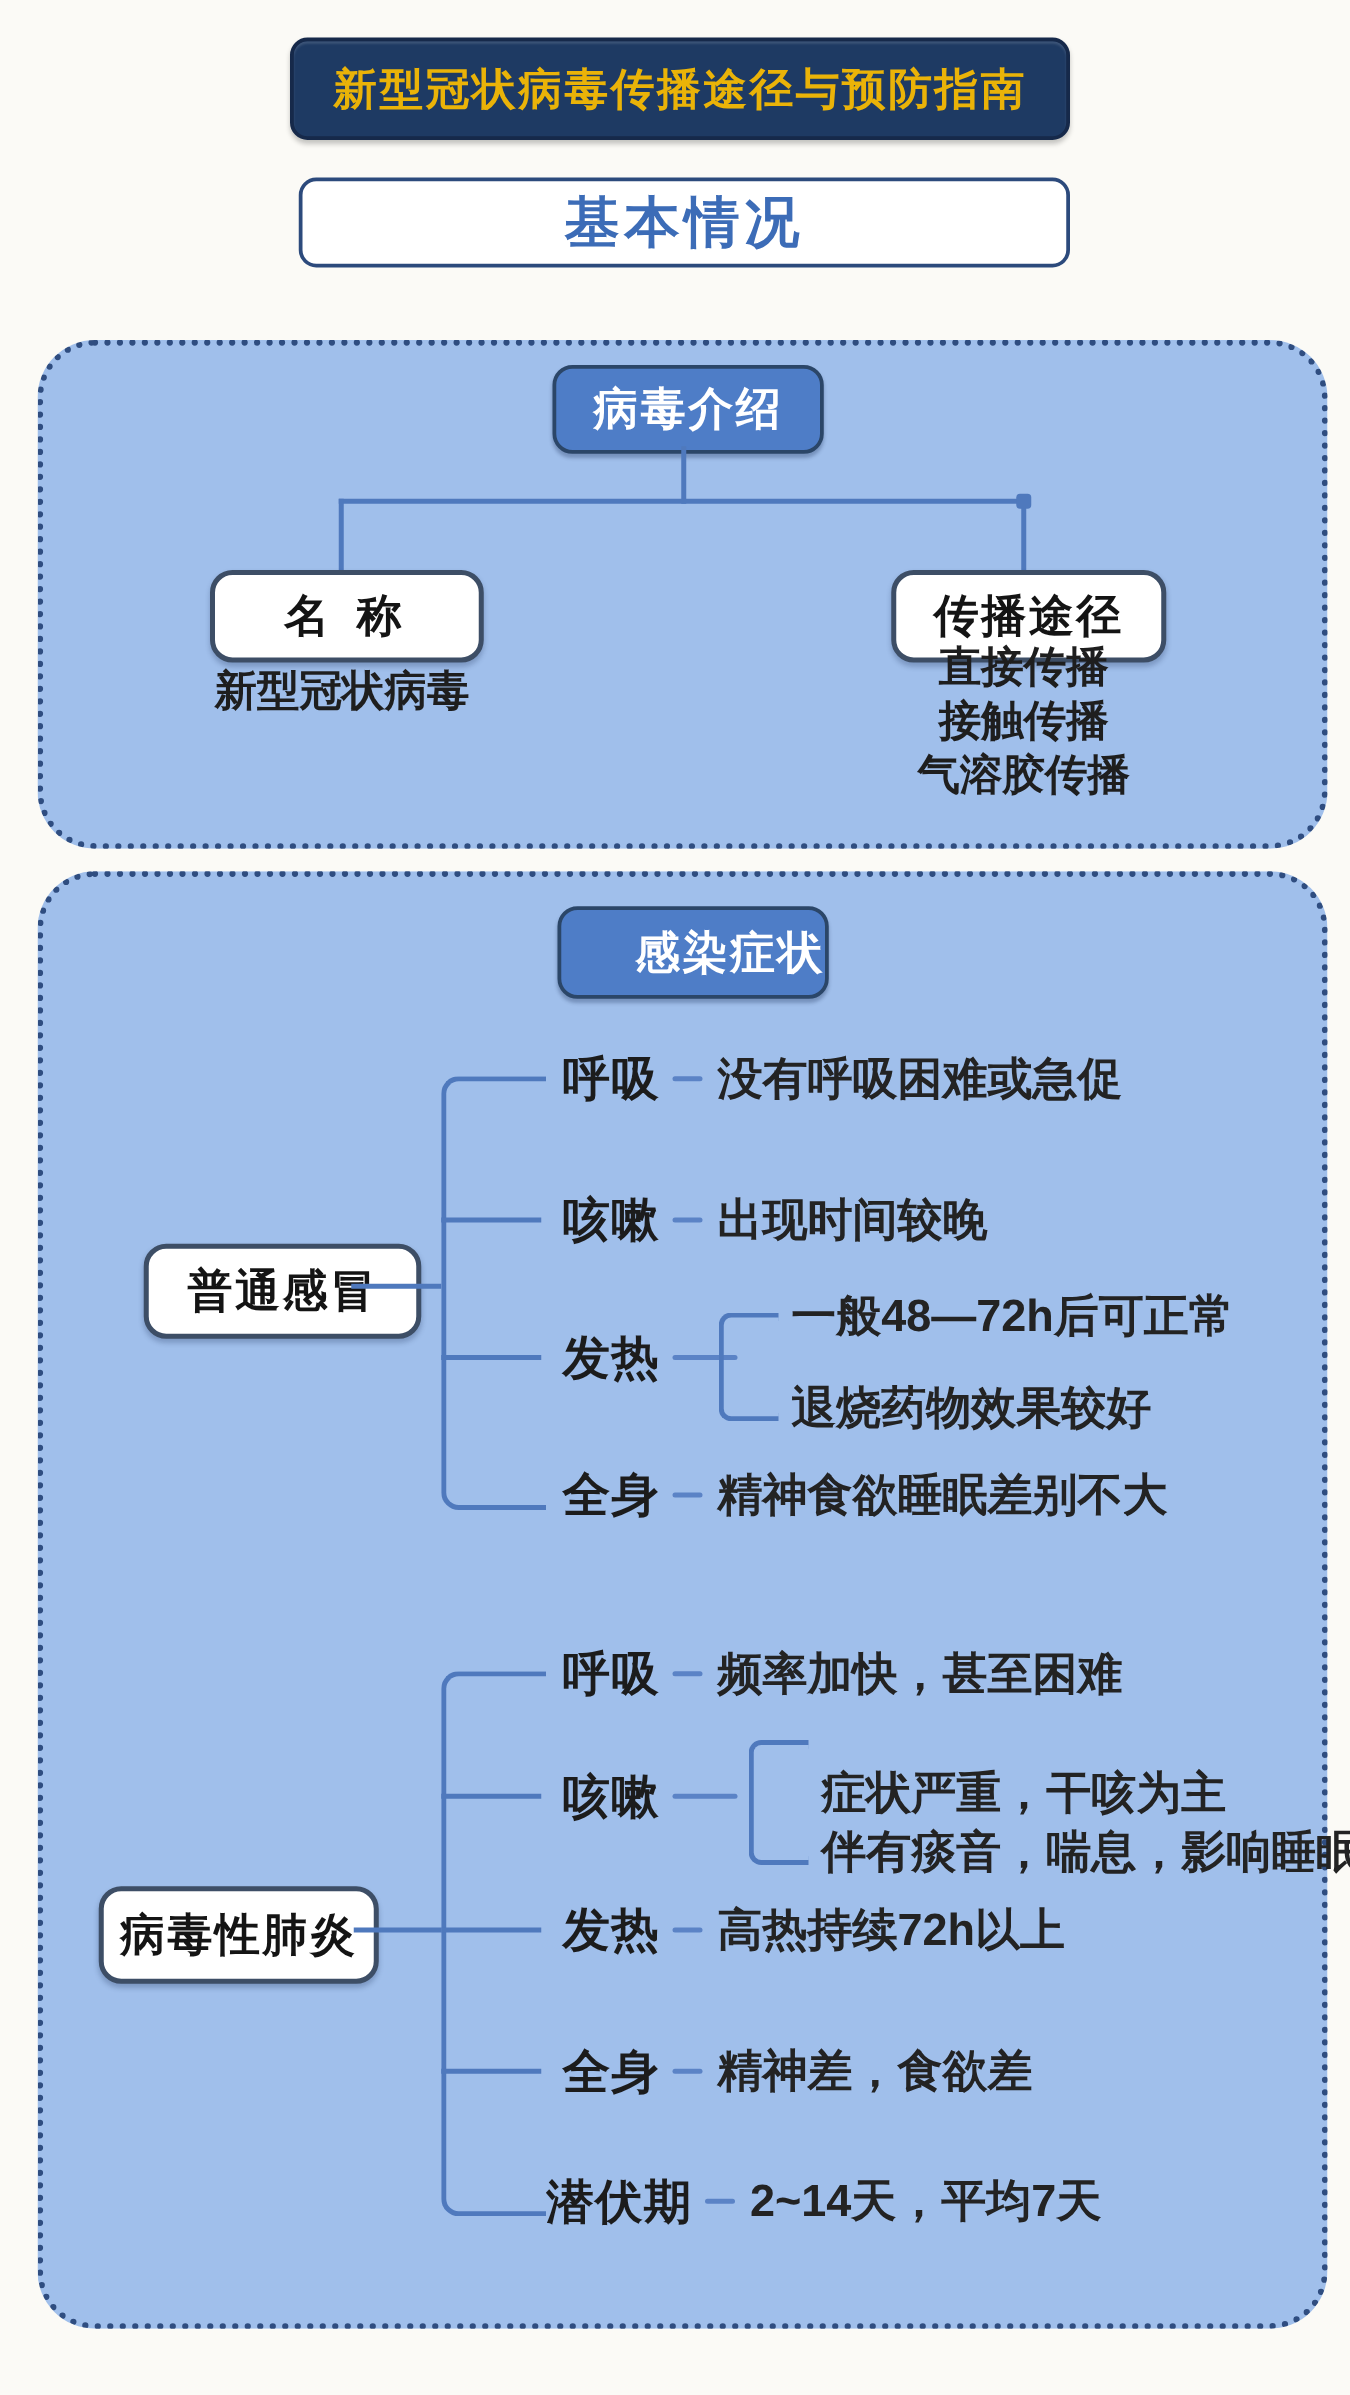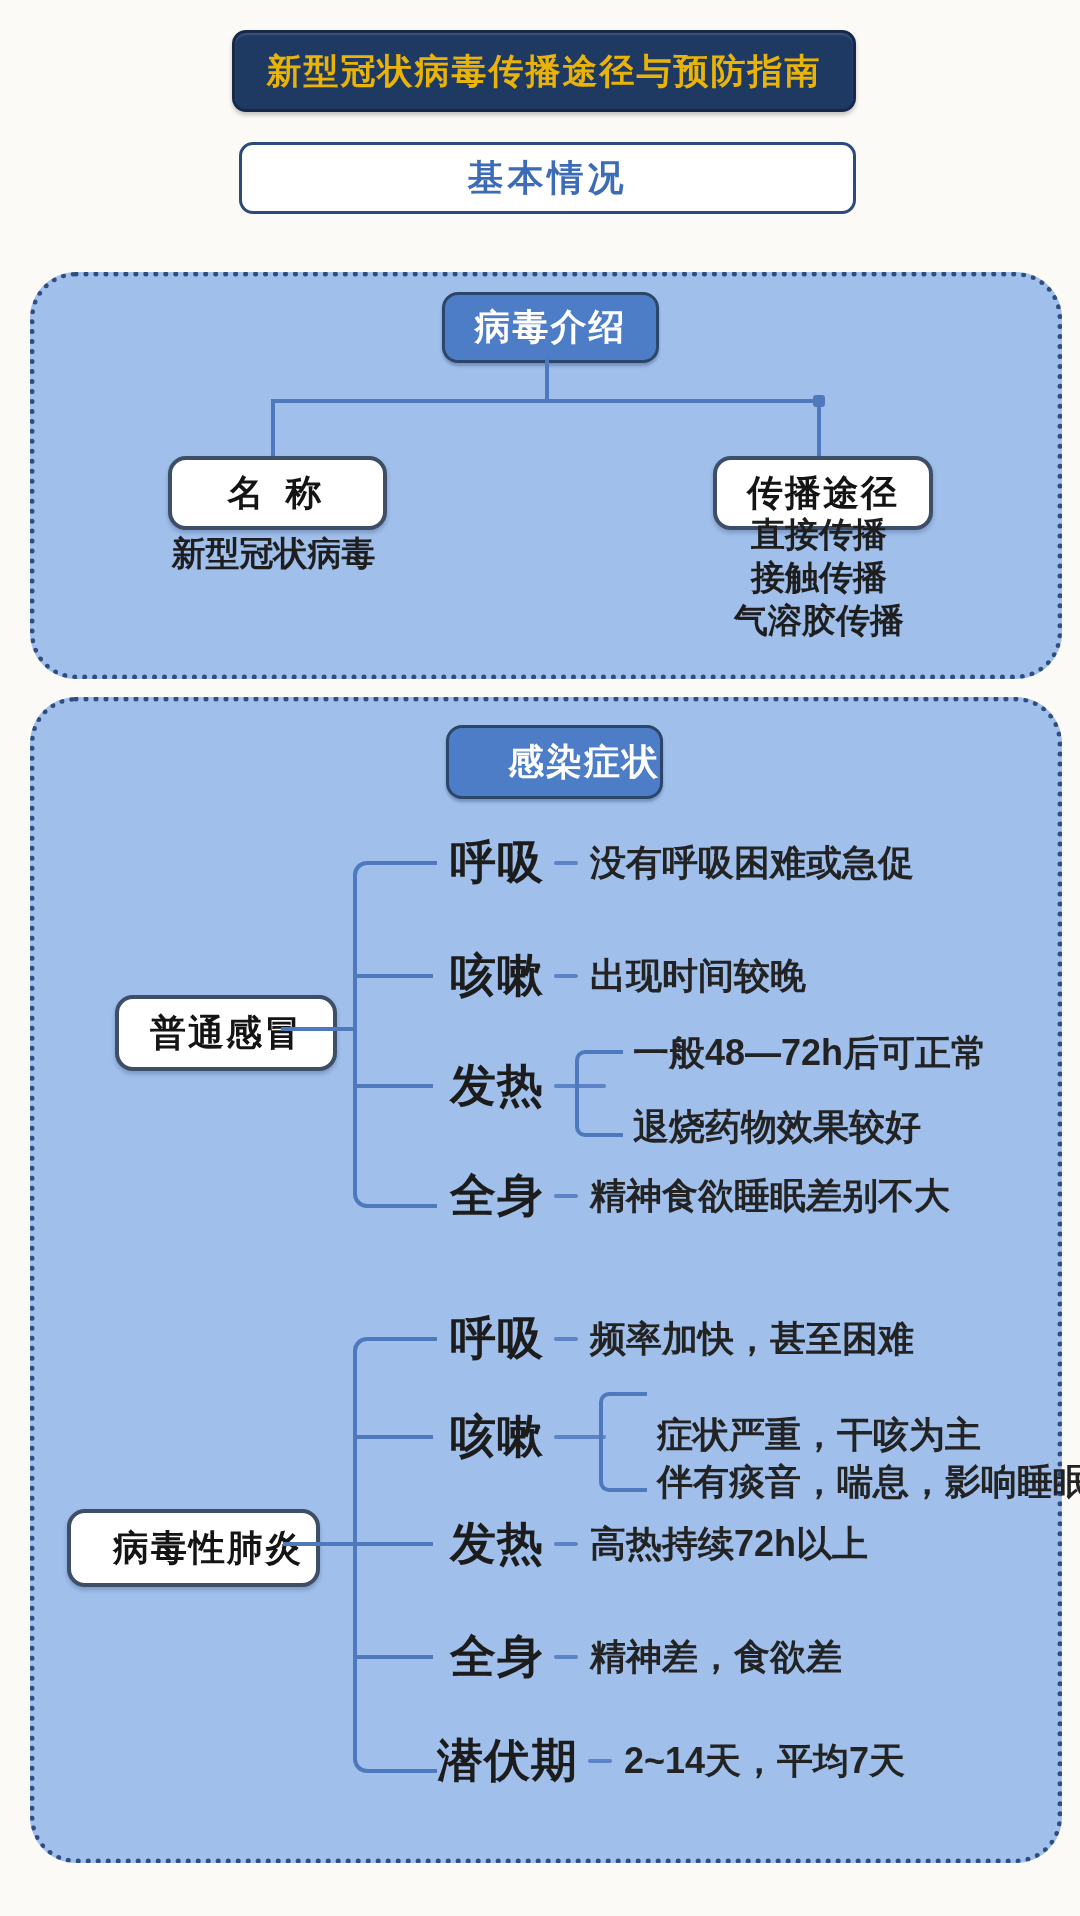--- a/index.html
+++ b/index.html
@@ -12,21 +12,21 @@
     position:absolute; left:232px; top:30px; width:618px; height:76px;
     background:#1e3a63; border:3px solid #16294a; border-radius:14px;
     display:flex; align-items:center; justify-content:center;
     color:#eab308; font-size:35px; font-weight:bold; letter-spacing:2px;
     box-shadow: inset 0 2px 2px rgba(255,255,255,0.14), 0 3px 4px rgba(0,0,0,0.22);
   }
   .section-label {
     position:absolute; left:239px; top:142px; width:611px; height:66px;
     background:#ffffff; border:3px solid #2c4a7c; border-radius:14px;
     display:flex; align-items:center; justify-content:center;
-    color:#3c6cb7; font-size:36px; font-weight:bold; letter-spacing:4px;
+    color:#3c6cb7; font-size:44px; font-weight:bold; letter-spacing:4px;
   }
   .panel {
     position:absolute; left:30px; width:1022px;
     background:#a0bfeb; border:5px dotted #2f4d80; border-radius:46px;
   }
   .panel.p1 { top:248px; height:397px;margin-top:24px; }
   .panel.p2 { top:697px; height:1156px; }
   .node-blue {
     position:absolute; background:#4e7dc7; border:3px solid #2b4668; border-radius:16px;
     display:flex; align-items:center; justify-content:center;
@@ -45,21 +45,21 @@
     position:absolute;
     border-left:4px solid #4f79bd; border-top:4px solid #4f79bd; border-bottom:4px solid #4f79bd;
     border-radius:14px 0 0 14px;
   }
   .bracket {
     position:absolute;
     border-left:4px solid #4f79bd; border-top:4px solid #4f79bd; border-bottom:4px solid #4f79bd;
     border-radius:10px 0 0 10px;
   }
   .row { position:absolute; display:flex; align-items:center; height:60px; white-space:nowrap; }
-  .row .lbl { font-size:46px; font-weight:bold; color:#1c1c1c; letter-spacing:1px; }
+  .row .lbl { font-size:38px; font-weight:bold; color:#1c1c1c; letter-spacing:1px; }
   .row .dash { width:24px; height:4px; background:#5b83c6; border-radius:2px; margin:0 12px 0 10px; flex:0 0 auto; }
   .row .dash.to-bracket { width:52px; }
   .row .desc { font-size:36px; font-weight:600; color:#232323; }
   .subtext {
     position:absolute; transform:translateY(-50%); white-space:nowrap;
     font-size:36px; font-weight:600; color:#232323;
   }
   .value-text { position:absolute; text-align:center; font-size:34px; font-weight:600; color:#1e1e1e; }
   .value-text .vline { line-height:44px; }
 </style>
@@ -141,21 +141,21 @@
     <div class="bracket" style="left:540px; top:348px; width:44px; height:79px;"></div>
     <div class="subtext" style="left:598px; top:351px;">一般48—72h后可正常</div>
     <div class="subtext" style="left:598px; top:425px;">退烧药物效果较好</div>
 
     <div class="row" style="left:415px; top:464px;">
       <span class="lbl">全身</span>
       <span class="dash"></span>
       <span class="desc">精神食欲睡眠差别不大</span>
     </div>
 
-    <div class="node-white" style="left:32px; top:807px; width:216px; height:70px;padding-left:29px;">
+    <div class="node-white" style="left:44px; top:807px; width:216px; height:70px;">
       <span>病毒性肺炎</span>
     </div>
     <div class="line" style="left:248px; top:840px; width:70px; height:4px;"></div>
 
     <div class="rail" style="left:318px; top:635px; width:80px; height:428px;"></div>
     <div class="line" style="left:318px; top:733px; width:80px; height:4px;"></div>
     <div class="line" style="left:318px; top:840px; width:80px; height:4px;"></div>
     <div class="line" style="left:318px; top:953px; width:80px; height:4px;"></div>
 
     <div class="row" style="left:415px; top:607px;">

